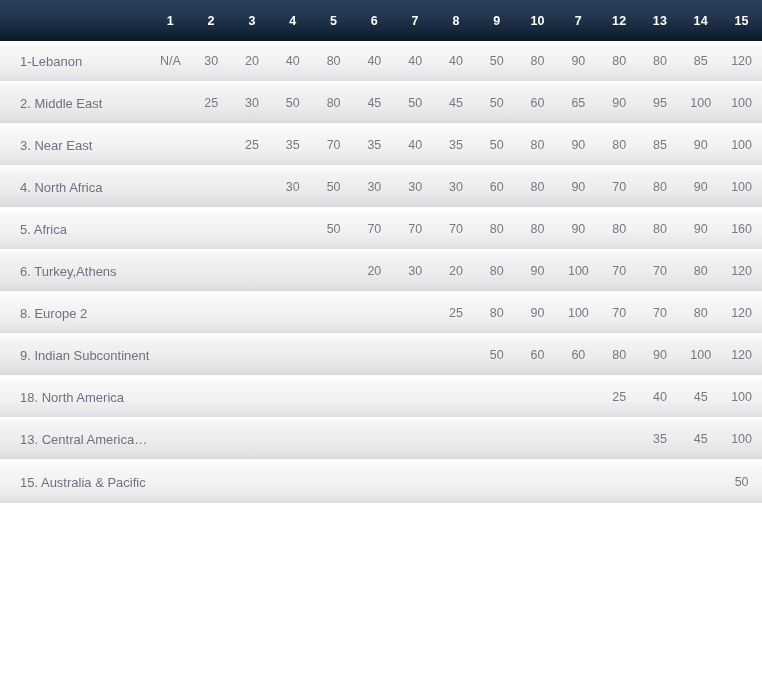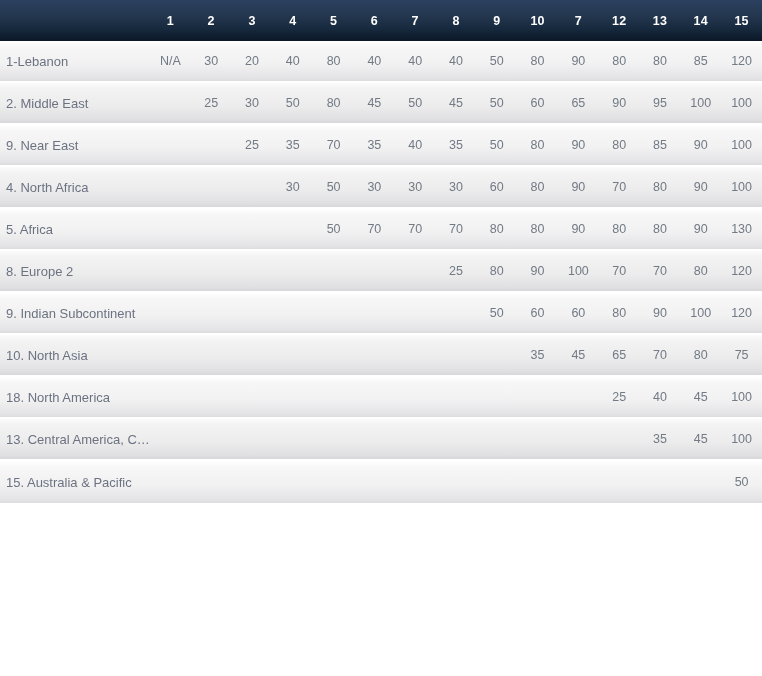--- a/index.html
+++ b/index.html
@@ -66,21 +66,21 @@
   #matrix-table tbody tr:nth-child(even) td {
     background-image: linear-gradient(to bottom,
         #fcfcfc 0%,
         #f3f3f4 14%,
         #ececed 58%,
         #dfdfe1 92%,
         #d7d7d9 100%);
   }
   #matrix-table tbody td.row-label {
     text-align: left;
-    padding-left: 6px;
+    padding-left: 20px;
     color: #6b7280;
     font-size: 13px;
     white-space: nowrap;
     overflow: hidden;
     text-overflow: ellipsis;
   }
   #matrix-table tbody td.empty-cell {
     color: transparent;
   }
   #matrix-table tbody tr:last-child td {
@@ -161,21 +161,21 @@
         <td class="data-cell">45</td>
         <td class="data-cell">50</td>
         <td class="data-cell">60</td>
         <td class="data-cell">65</td>
         <td class="data-cell">90</td>
         <td class="data-cell">95</td>
         <td class="data-cell">100</td>
         <td class="data-cell">100</td>
       </tr>
       <tr>
-        <td class="row-label" title="3. Near East">9. Near East</td>
+        <td class="row-label" title="3. Near East">3. Near East</td>
         <td class="data-cell empty-cell"></td>
         <td class="data-cell empty-cell"></td>
         <td class="data-cell">25</td>
         <td class="data-cell">35</td>
         <td class="data-cell">70</td>
         <td class="data-cell">35</td>
         <td class="data-cell">40</td>
         <td class="data-cell">35</td>
         <td class="data-cell">50</td>
         <td class="data-cell">80</td>
@@ -212,21 +212,39 @@
         <td class="data-cell">50</td>
         <td class="data-cell">70</td>
         <td class="data-cell">70</td>
         <td class="data-cell">70</td>
         <td class="data-cell">80</td>
         <td class="data-cell">80</td>
         <td class="data-cell">90</td>
         <td class="data-cell">80</td>
         <td class="data-cell">80</td>
         <td class="data-cell">90</td>
-        <td class="data-cell">130</td>
+        <td class="data-cell">160</td>
+      </tr>
+      <tr>
+        <td class="row-label" title="6. Turkey,Athens">6. Turkey,Athens</td>
+        <td class="data-cell empty-cell"></td>
+        <td class="data-cell empty-cell"></td>
+        <td class="data-cell empty-cell"></td>
+        <td class="data-cell empty-cell"></td>
+        <td class="data-cell empty-cell"></td>
+        <td class="data-cell">20</td>
+        <td class="data-cell">30</td>
+        <td class="data-cell">20</td>
+        <td class="data-cell">80</td>
+        <td class="data-cell">90</td>
+        <td class="data-cell">100</td>
+        <td class="data-cell">70</td>
+        <td class="data-cell">70</td>
+        <td class="data-cell">80</td>
+        <td class="data-cell">120</td>
       </tr>
       <tr>
         <td class="row-label" title="8. Europe 2">8. Europe 2</td>
         <td class="data-cell empty-cell"></td>
         <td class="data-cell empty-cell"></td>
         <td class="data-cell empty-cell"></td>
         <td class="data-cell empty-cell"></td>
         <td class="data-cell empty-cell"></td>
         <td class="data-cell empty-cell"></td>
         <td class="data-cell empty-cell"></td>
@@ -251,71 +269,53 @@
         <td class="data-cell empty-cell"></td>
         <td class="data-cell">50</td>
         <td class="data-cell">60</td>
         <td class="data-cell">60</td>
         <td class="data-cell">80</td>
         <td class="data-cell">90</td>
         <td class="data-cell">100</td>
         <td class="data-cell">120</td>
       </tr>
       <tr>
-        <td class="row-label" title="10. North Asia">10. North Asia</td>
+        <td class="row-label" title="12. North America">18. North America</td>
+        <td class="data-cell empty-cell"></td>
+        <td class="data-cell empty-cell"></td>
+        <td class="data-cell empty-cell"></td>
+        <td class="data-cell empty-cell"></td>
+        <td class="data-cell empty-cell"></td>
+        <td class="data-cell empty-cell"></td>
+        <td class="data-cell empty-cell"></td>
+        <td class="data-cell empty-cell"></td>
+        <td class="data-cell empty-cell"></td>
+        <td class="data-cell empty-cell"></td>
+        <td class="data-cell empty-cell"></td>
+        <td class="data-cell">25</td>
+        <td class="data-cell">40</td>
+        <td class="data-cell">45</td>
+        <td class="data-cell">100</td>
+      </tr>
+      <tr>
+        <td class="row-label" title="13. Central America, Caribbean, Hawaii &amp; Mexico">13. Central America, Caribbean, Hawaii &amp; Mexico</td>
+        <td class="data-cell empty-cell"></td>
+        <td class="data-cell empty-cell"></td>
+        <td class="data-cell empty-cell"></td>
         <td class="data-cell empty-cell"></td>
         <td class="data-cell empty-cell"></td>
         <td class="data-cell empty-cell"></td>
         <td class="data-cell empty-cell"></td>
         <td class="data-cell empty-cell"></td>
         <td class="data-cell empty-cell"></td>
         <td class="data-cell empty-cell"></td>
         <td class="data-cell empty-cell"></td>
         <td class="data-cell empty-cell"></td>
         <td class="data-cell">35</td>
         <td class="data-cell">45</td>
-        <td class="data-cell">65</td>
-        <td class="data-cell">70</td>
-        <td class="data-cell">80</td>
-        <td class="data-cell">75</td>
-      </tr>
-      <tr>
-        <td class="row-label" title="12. North America">18. North America</td>
-        <td class="data-cell empty-cell"></td>
-        <td class="data-cell empty-cell"></td>
-        <td class="data-cell empty-cell"></td>
-        <td class="data-cell empty-cell"></td>
-        <td class="data-cell empty-cell"></td>
-        <td class="data-cell empty-cell"></td>
-        <td class="data-cell empty-cell"></td>
-        <td class="data-cell empty-cell"></td>
-        <td class="data-cell empty-cell"></td>
-        <td class="data-cell empty-cell"></td>
-        <td class="data-cell empty-cell"></td>
-        <td class="data-cell">25</td>
-        <td class="data-cell">40</td>
-        <td class="data-cell">45</td>
-        <td class="data-cell">100</td>
-      </tr>
-      <tr>
-        <td class="row-label" title="13. Central America, Caribbean, Hawaii &amp; Mexico">13. Central America, Caribbean, Hawaii &amp; Mexico</td>
-        <td class="data-cell empty-cell"></td>
-        <td class="data-cell empty-cell"></td>
-        <td class="data-cell empty-cell"></td>
-        <td class="data-cell empty-cell"></td>
-        <td class="data-cell empty-cell"></td>
-        <td class="data-cell empty-cell"></td>
-        <td class="data-cell empty-cell"></td>
-        <td class="data-cell empty-cell"></td>
-        <td class="data-cell empty-cell"></td>
-        <td class="data-cell empty-cell"></td>
-        <td class="data-cell empty-cell"></td>
-        <td class="data-cell empty-cell"></td>
-        <td class="data-cell">35</td>
-        <td class="data-cell">45</td>
         <td class="data-cell">100</td>
       </tr>
       <tr>
         <td class="row-label" title="15. Australia &amp; Pacific">15. Australia &amp; Pacific</td>
         <td class="data-cell empty-cell"></td>
         <td class="data-cell empty-cell"></td>
         <td class="data-cell empty-cell"></td>
         <td class="data-cell empty-cell"></td>
         <td class="data-cell empty-cell"></td>
         <td class="data-cell empty-cell"></td>

